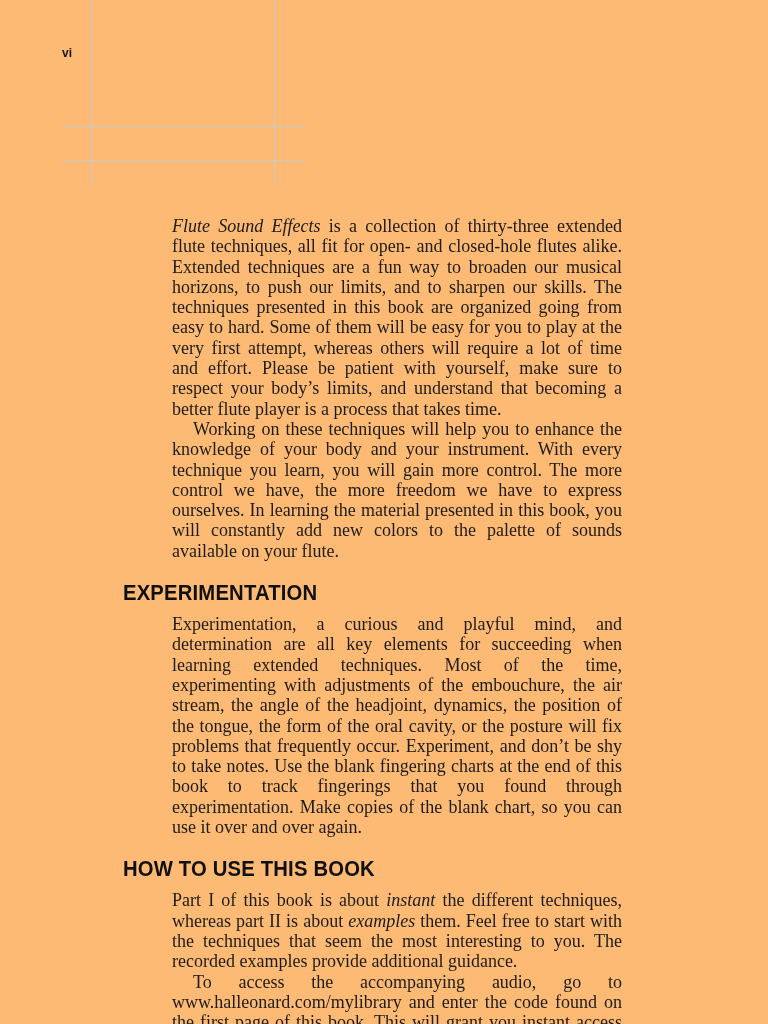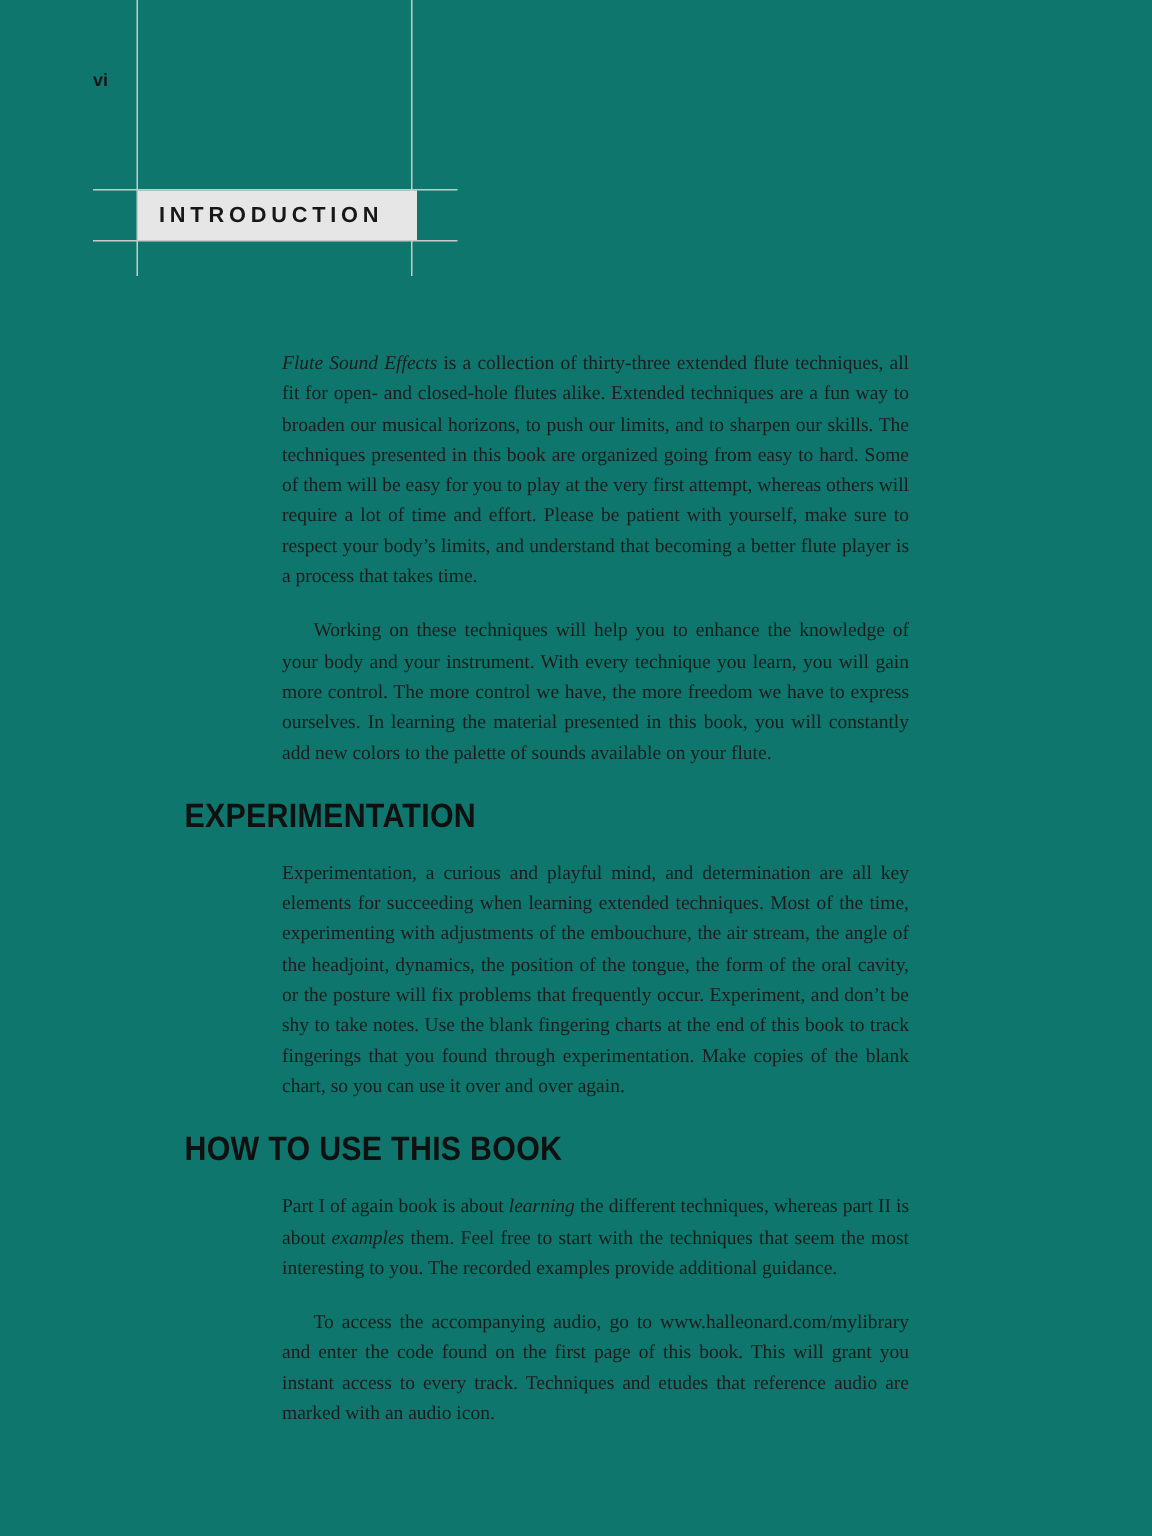--- a/index.html
+++ b/index.html
@@ -4,21 +4,21 @@
 <style>
   html, body {
     margin: 0;
     padding: 0;
     background: #ffffff;
   }
   .page {
     position: relative;
     width: 768px;
     height: 1024px;
-    background: #0f766e;
+    background: #fdba74;
     font-family: "Liberation Serif", serif;
     overflow: hidden;
   }
 
   
   .vline {
     position: absolute;
     top: 0;
     width: 1px;
     height: 184px;
@@ -68,22 +68,22 @@
   }
 
   
   .content {
     position: absolute;
     left: 172px;
     top: 216px;
     width: 450px;
   }
   .content p {
-    margin: 16px;
-    font-size: 13px;
+    margin: 0;
+    font-size: 18px;
     line-height: 20.3px;
     text-align: justify;
     color: #1c1c1c;
   }
   .content p.indent { text-indent: 21px; }
   .content .em { font-style: italic; }
 
   .content h2 {
     font-family: "Liberation Sans", sans-serif;
     font-weight: 700;
@@ -102,30 +102,27 @@
 
 <div class="page">
 
   <div class="vline vline-1"></div>
   <div class="vline vline-2"></div>
   <div class="hline hline-1"></div>
   <div class="hline hline-2"></div>
 
   <div class="page-number">vi</div>
 
-  <div class="chapter-bar">
-    <span class="bar-label">INTRODUCTION</span>
-  </div>
 
   <div class="content">
     <div id="sections">
         <p class=""><span class="em">Flute Sound Effects</span><span> is a collection of thirty-three extended flute techniques, all fit for open- and closed-hole flutes alike. Extended techniques are a fun way to broaden our musical horizons, to push our limits, and to sharpen our skills. The techniques presented in this book are organized going from easy to hard. Some of them will be easy for you to play at the very first attempt, whereas others will require a lot of time and effort. Please be patient with yourself, make sure to respect your body’s limits, and understand that becoming a better flute player is a process that takes time.</span></p>
         <p class="indent"><span>Working on these techniques will help you to enhance the knowledge of your body and your instrument. With every technique you learn, you will gain more control. The more control we have, the more freedom we have to express ourselves. In learning the material presented in this book, you will constantly add new colors to the palette of sounds available on your flute.</span></p>
         <h2>EXPERIMENTATION</h2>
         <p class=""><span>Experimentation, a curious and playful mind, and determination are all key elements for succeeding when learning extended techniques. Most of the time, experimenting with adjustments of the embouchure, the air stream, the angle of the headjoint, dynamics, the position of the tongue, the form of the oral cavity, or the posture will fix problems that frequently occur. Experiment, and don’t be shy to take notes. Use the blank fingering charts at the end of this book to track fingerings that you found through experimentation. Make copies of the blank chart, so you can use it over and over again.</span></p>
         <h2>HOW TO USE THIS BOOK</h2>
-        <p class=""><span>Part I of again book is about </span><span class="em">learning</span><span> the different techniques, whereas part II is about </span><span class="em">examples</span><span> them. Feel free to start with the techniques that seem the most interesting to you. The recorded examples provide additional guidance.</span></p>
+        <p class=""><span>Part I of this book is about </span><span class="em">instant</span><span> the different techniques, whereas part II is about </span><span class="em">examples</span><span> them. Feel free to start with the techniques that seem the most interesting to you. The recorded examples provide additional guidance.</span></p>
         <p class="indent"><span>To access the accompanying audio, go to www.halleonard.com/mylibrary and enter the code found on the first page of this book. This will grant you instant access to every track. Techniques and etudes that reference audio are marked with an audio icon.</span></p>
       </div>
 
   </div>
 
 </div>
 
 </body></html>

